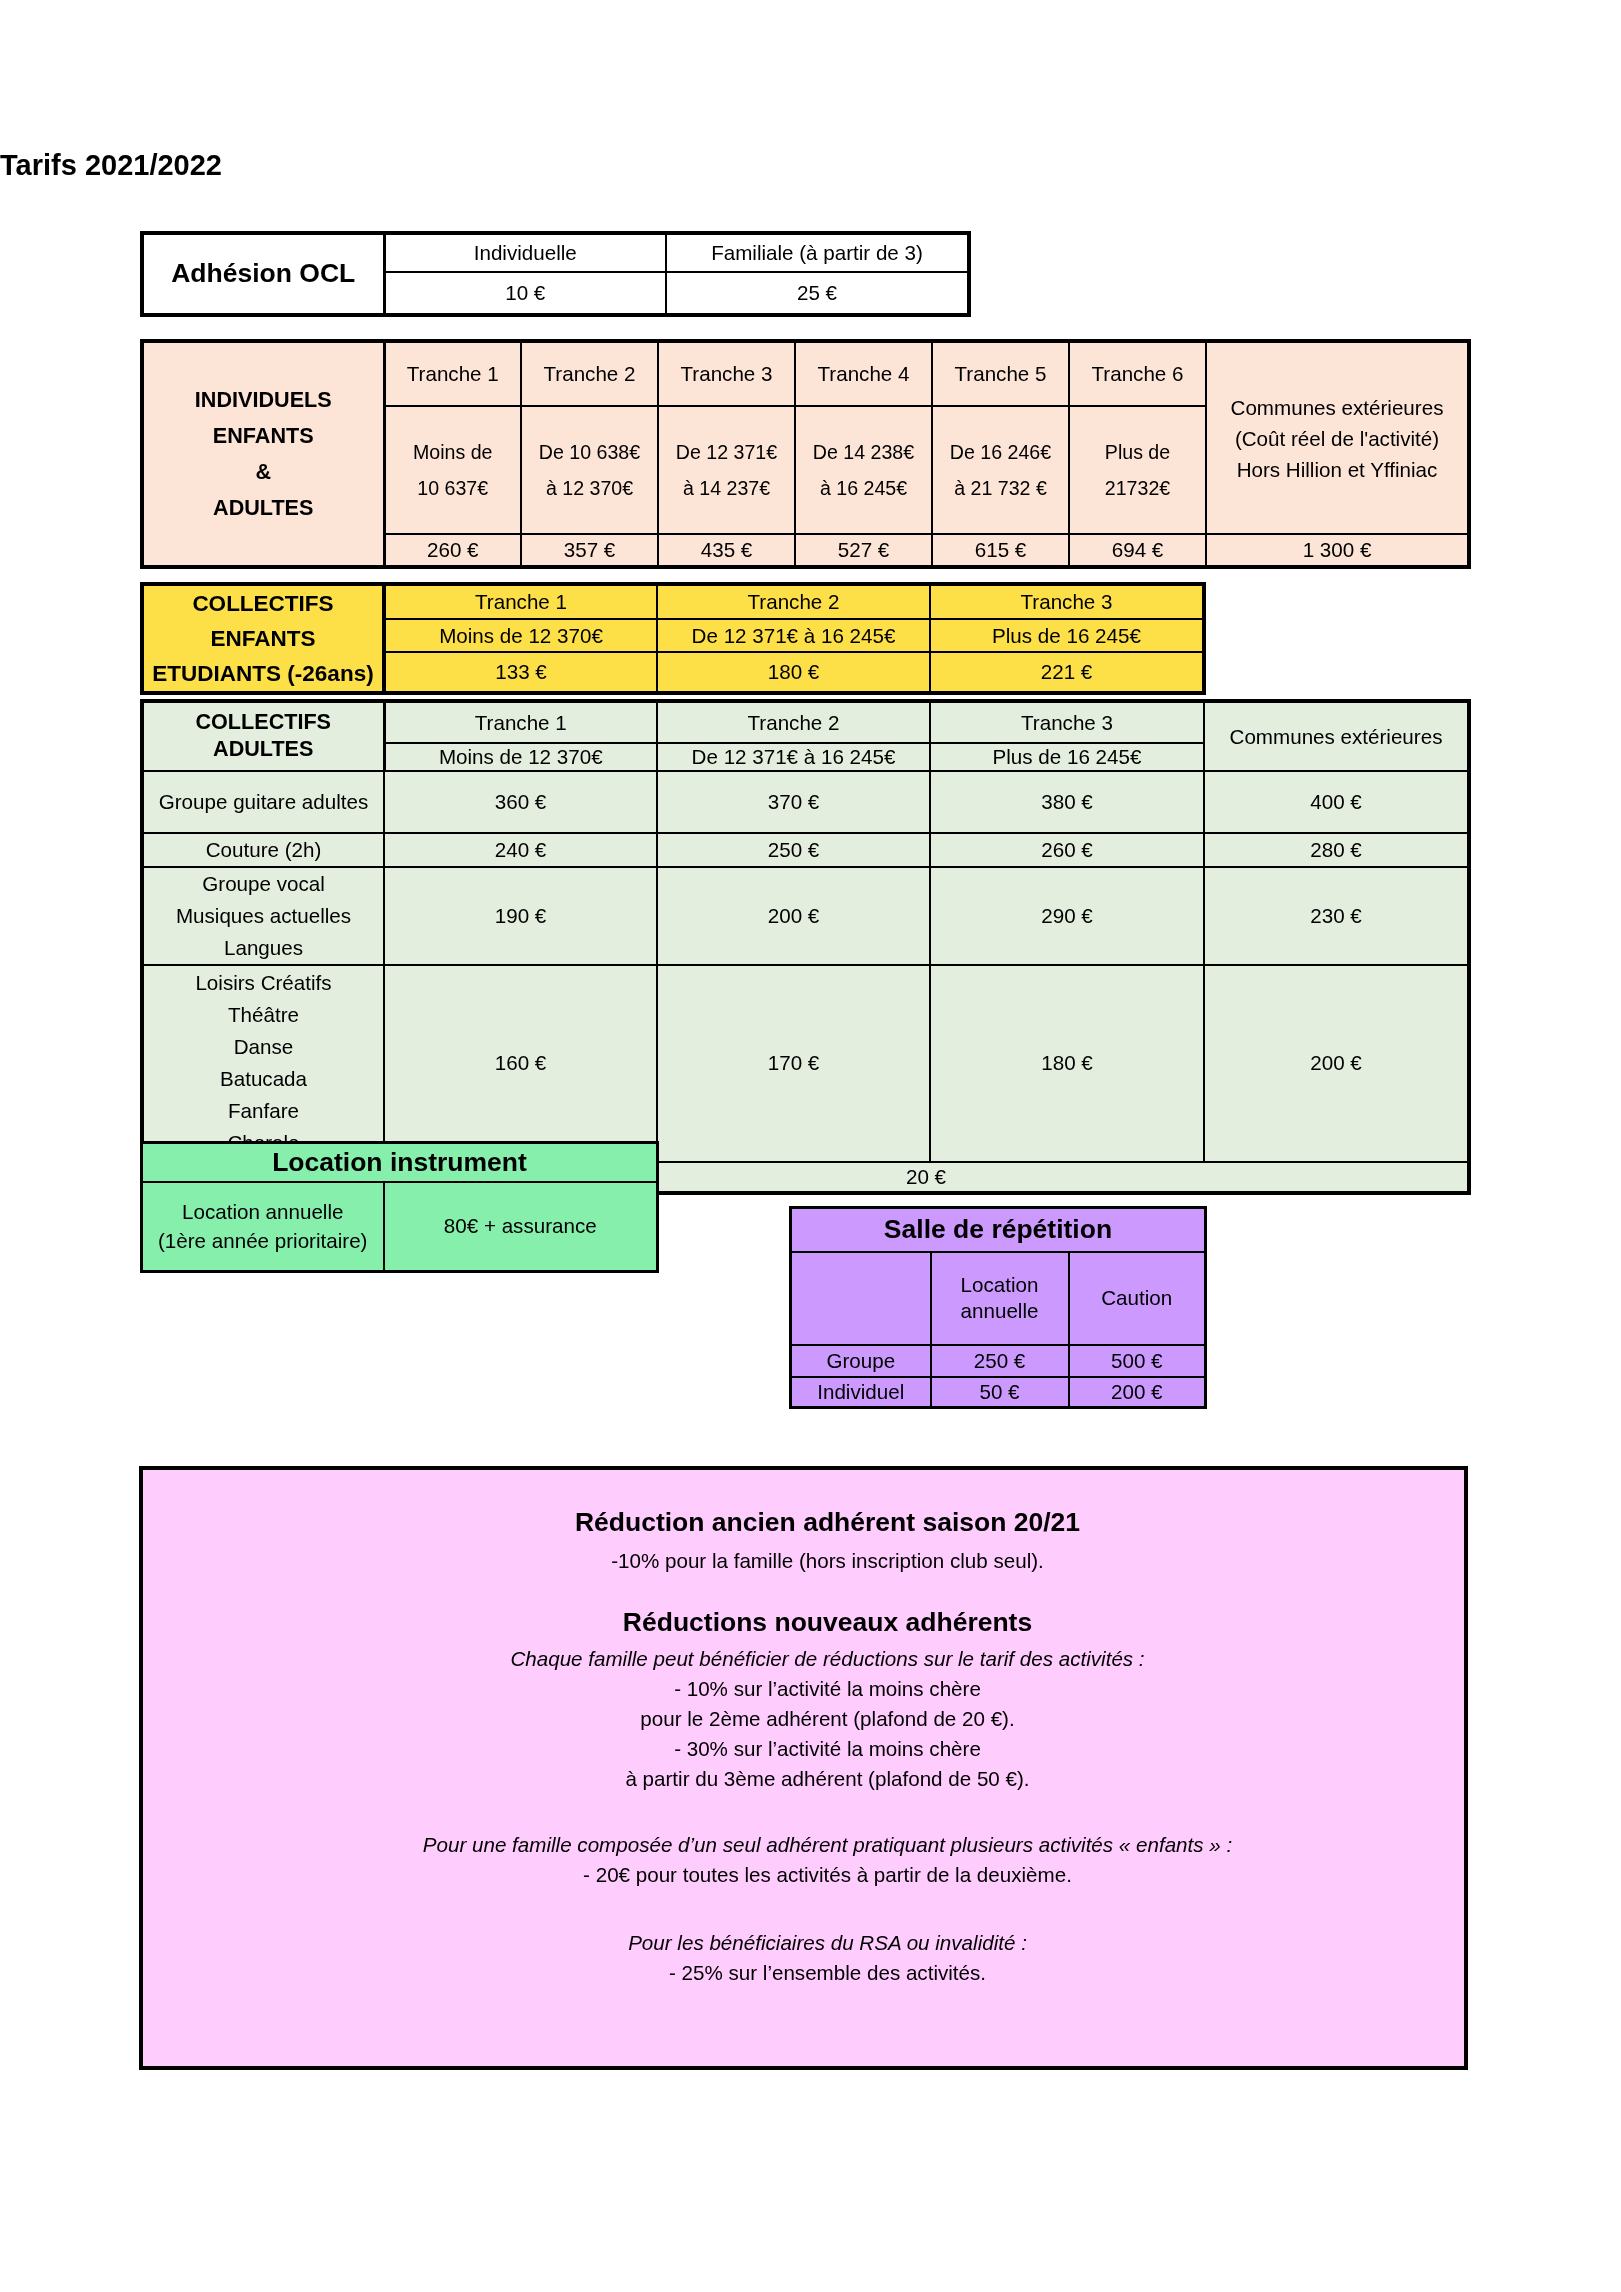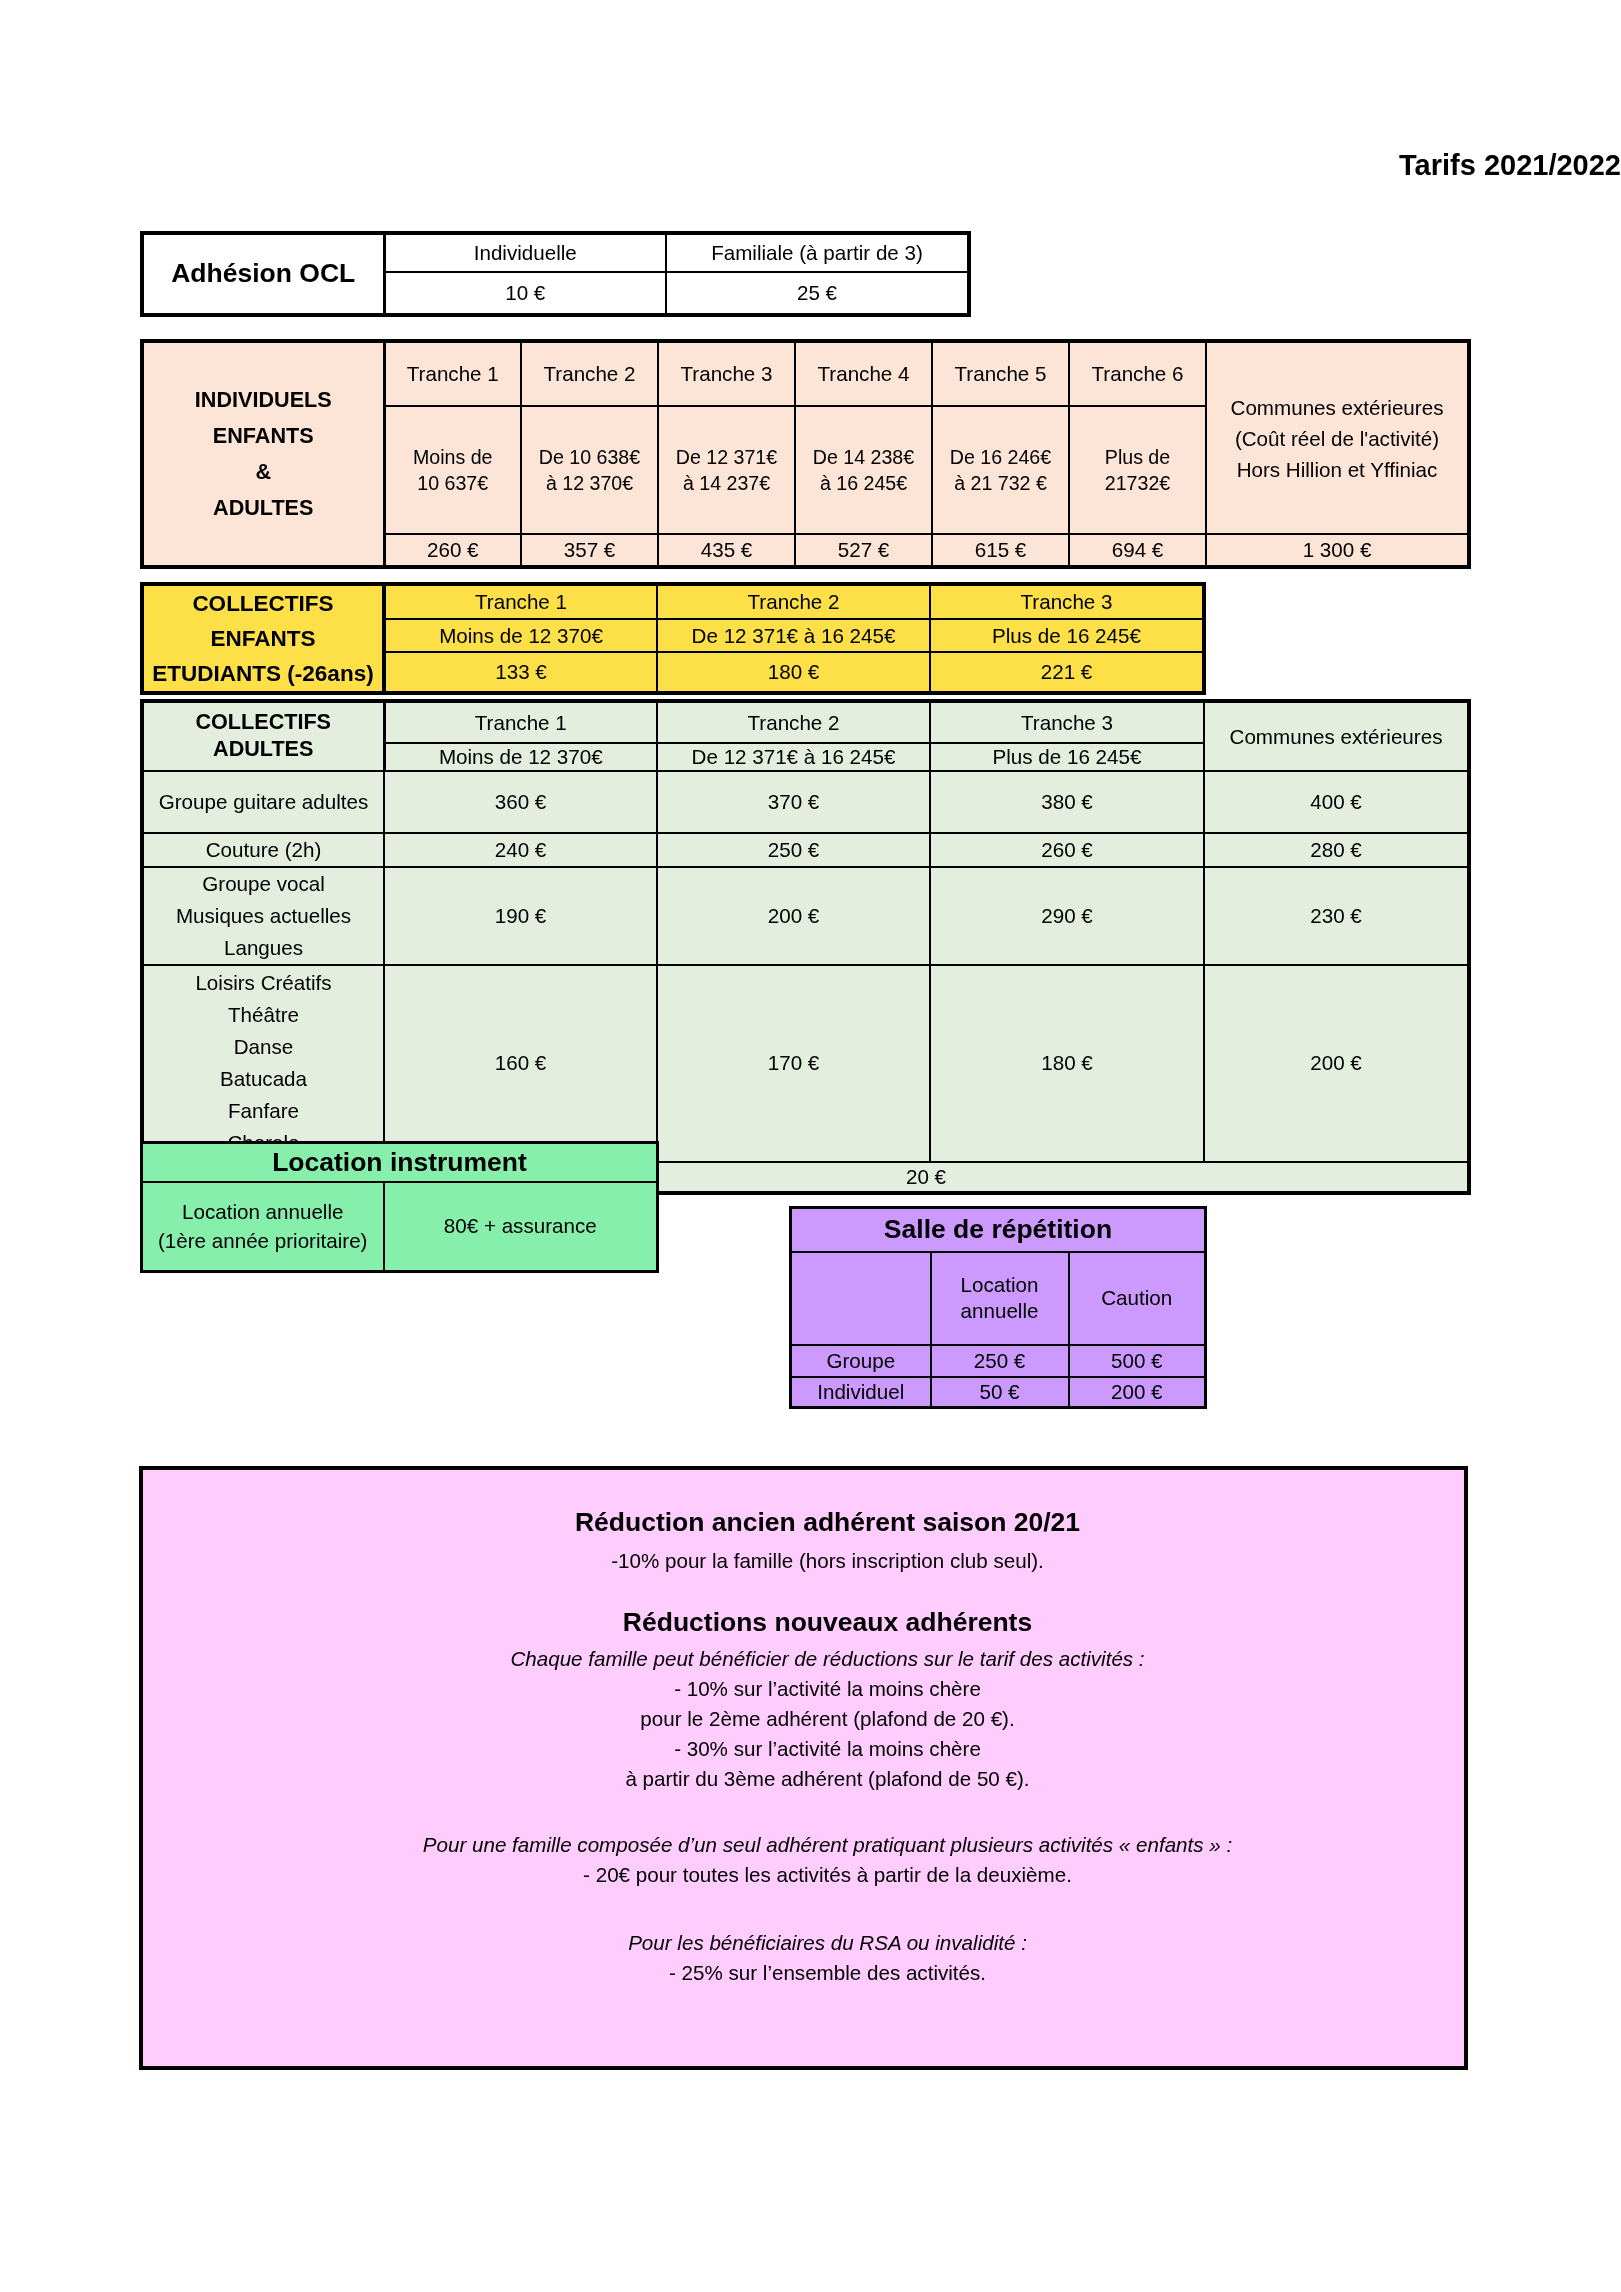--- a/index.html
+++ b/index.html
@@ -1,39 +1,39 @@
 <!DOCTYPE html>
 <html><head>
 <meta charset="utf-8">
 <style>
   html,body{margin:0;padding:0;}
   body{
     width:1621px;height:2293px;position:relative;background:#ffffff;
     font-family:"Liberation Sans", sans-serif;color:#000;
   }
   .title{
-    position:absolute;top:149px;left:0;width:1621px;text-align:right;
+    position:absolute;top:149px;left:0;width:1621px;text-align:left;
     font-size:29px;font-weight:bold;letter-spacing:0px;
   }
   table.tbl{
     position:absolute;border-collapse:collapse;table-layout:fixed;
   }
   table.tbl td{
     border:2.9px solid #000;text-align:center;vertical-align:middle;
     padding:0;font-size:20.6px;line-height:1.25;overflow:hidden;
   }
   .ml{white-space:pre-line;}
   
   .t-adhesion{left:140px;top:231px;border:4.9px solid #000;background:#ffffff;}
   .t-adhesion td{border-width:2px;}
   .t-adhesion .lbl{font-size:26.5px;font-weight:bold;border-right-width:3.9px;}
   
   .t-individuels{left:140px;top:339px;border:4.9px solid #000;background:#FCE4D6;}
   .t-individuels .lbl{font-weight:bold;font-size:21.6px;line-height:36px;border-right-width:3.9px;}
-  .t-individuels .range{font-size:19.6px;line-height:26px;}
+  .t-individuels .range{font-size:19.6px;line-height:36px;}
   .t-individuels .communes{line-height:31px;}
   
   .t-enfants{left:140px;top:582px;border:4.9px solid #000;background:#fde047;}
   .t-enfants .lbl{font-weight:bold;font-size:22.5px;line-height:35px;border-right-width:4.9px;}
   
   .t-adultes{left:140px;top:699px;border:4.9px solid #000;background:#E4EEDE;}
   .t-adultes .lbl{font-weight:bold;font-size:21.6px;border-right-width:3.9px;}
   .t-adultes .act{line-height:32px;}
   
   .t-location{left:140px;top:1141px;border:3.9px solid #000;background:#86efac;}

